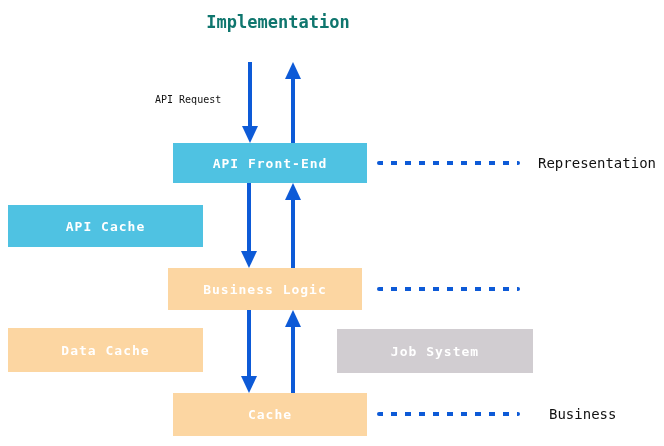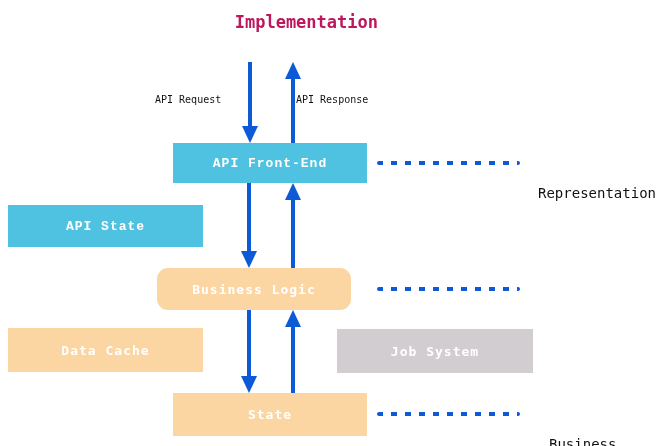--- a/index.html
+++ b/index.html
@@ -13,59 +13,58 @@
     height: 446px;
     background: #ffffff;
     font-family: "DejaVu Sans Mono", "Liberation Mono", monospace;
     overflow: hidden;
   }
   .diagram-title {
     position: absolute;
     left: 178px;
     top: 12px;
     width: 200px;
-    text-align: right;
+    text-align: center;
     font-size: 17px;
     font-weight: bold;
-    color: #be185d;
+    color: #0f766e;
     white-space: nowrap;
   }
   .flow-label {
     position: absolute;
     font-size: 10px;
     line-height: 16px;
     color: var(--label-text);
     white-space: nowrap;
   }
   .layer-label {
     position: absolute;
     font-size: 14px;
     line-height: 16px;
     color: var(--label-text);
     white-space: nowrap;
-    margin-top: 30px;
   }
   .box {
     position: absolute;
     display: flex;
     align-items: center;
     justify-content: center;
     color: var(--box-text);
     font-weight: bold;
     font-size: 13px;
     letter-spacing: 1px;
     white-space: nowrap;
   }
-  .box.blue   { background: var(--box-blue); font-family: Liberation Mono, monospace; }
+  .box.blue   { background: var(--box-blue); }
   .box.orange { background: var(--box-orange); }
   .box.gray   { background: var(--box-gray); }
 
   .box.api-front-end  { left: 173px; top: 143px; width: 194px; height: 40px; }
   .box.api-cache      { left: 8px;   top: 205px; width: 195px; height: 42px; }
-  .box.business-logic { left: 157px; top: 268px; width: 194px; height: 42px; border-radius: 11px; }
+  .box.business-logic { left: 168px; top: 268px; width: 194px; height: 42px; }
   .box.data-cache     { left: 8px;   top: 328px; width: 195px; height: 44px; }
   .box.job-system     { left: 337px; top: 329px; width: 196px; height: 44px; }
   .box.data-store     { left: 173px; top: 393px; width: 194px; height: 43px; }
 
   .arrow {
     position: absolute;
     width: 16px;
   }
   .arrow .shaft {
     position: absolute;
@@ -124,27 +123,26 @@
   <div class="arrow down a-req-top">
     <div class="shaft"></div>
     <div class="head"></div>
   </div>
   <div class="arrow up a-res-top">
     <div class="shaft"></div>
     <div class="head"></div>
   </div>
 
   <div class="flow-label request">API Request</div>
-  <div class="flow-label response">API Response</div>
 
   <div class="box blue api-front-end">
     <span>API Front-End</span>
   </div>
   <div class="box blue api-cache">
-    <span>API State</span>
+    <span>API Cache</span>
   </div>
 
   <div class="arrow down a-req-mid">
     <div class="shaft"></div>
     <div class="head"></div>
   </div>
   <div class="arrow up a-res-mid">
     <div class="shaft"></div>
     <div class="head"></div>
   </div>
@@ -162,21 +160,21 @@
   <div class="arrow down a-req-bot">
     <div class="shaft"></div>
     <div class="head"></div>
   </div>
   <div class="arrow up a-res-bot">
     <div class="shaft"></div>
     <div class="head"></div>
   </div>
 
   <div class="box orange data-store">
-    <span>State</span>
+    <span>Cache</span>
   </div>
 
   <div class="dash-line row-1"></div>
   <div class="layer-label representation">Representation</div>
 
   <div class="dash-line row-2"></div>
 
   <div class="dash-line row-3"></div>
   <div class="layer-label resource">Business</div>
 

